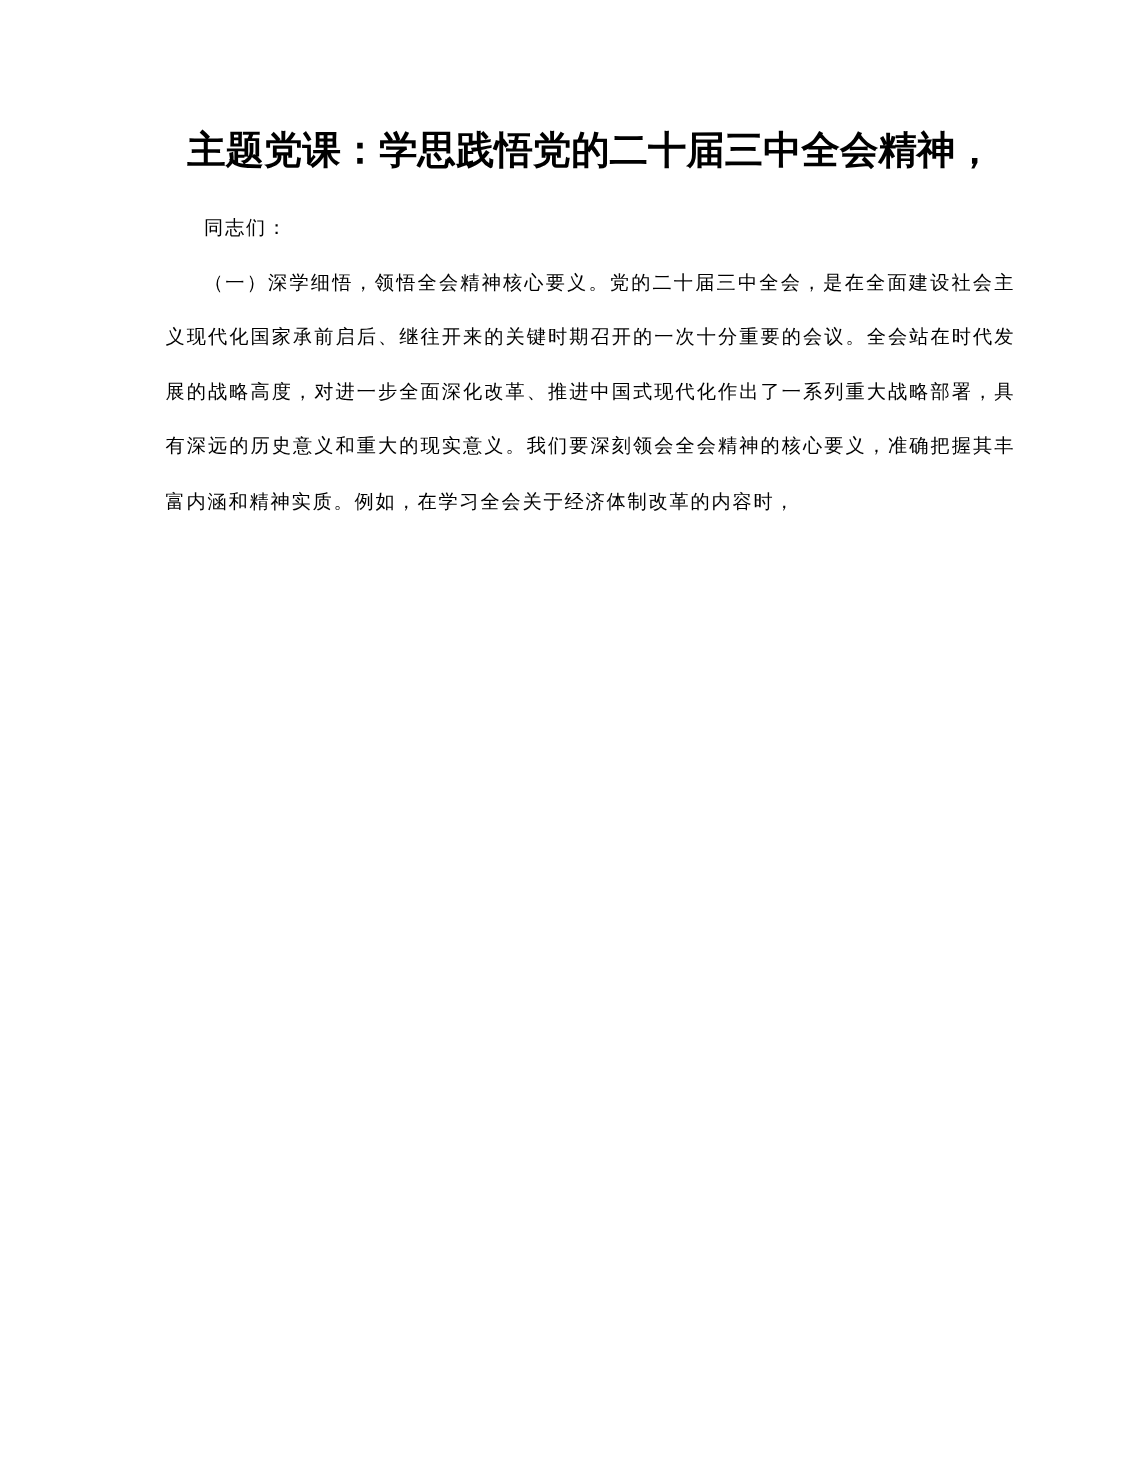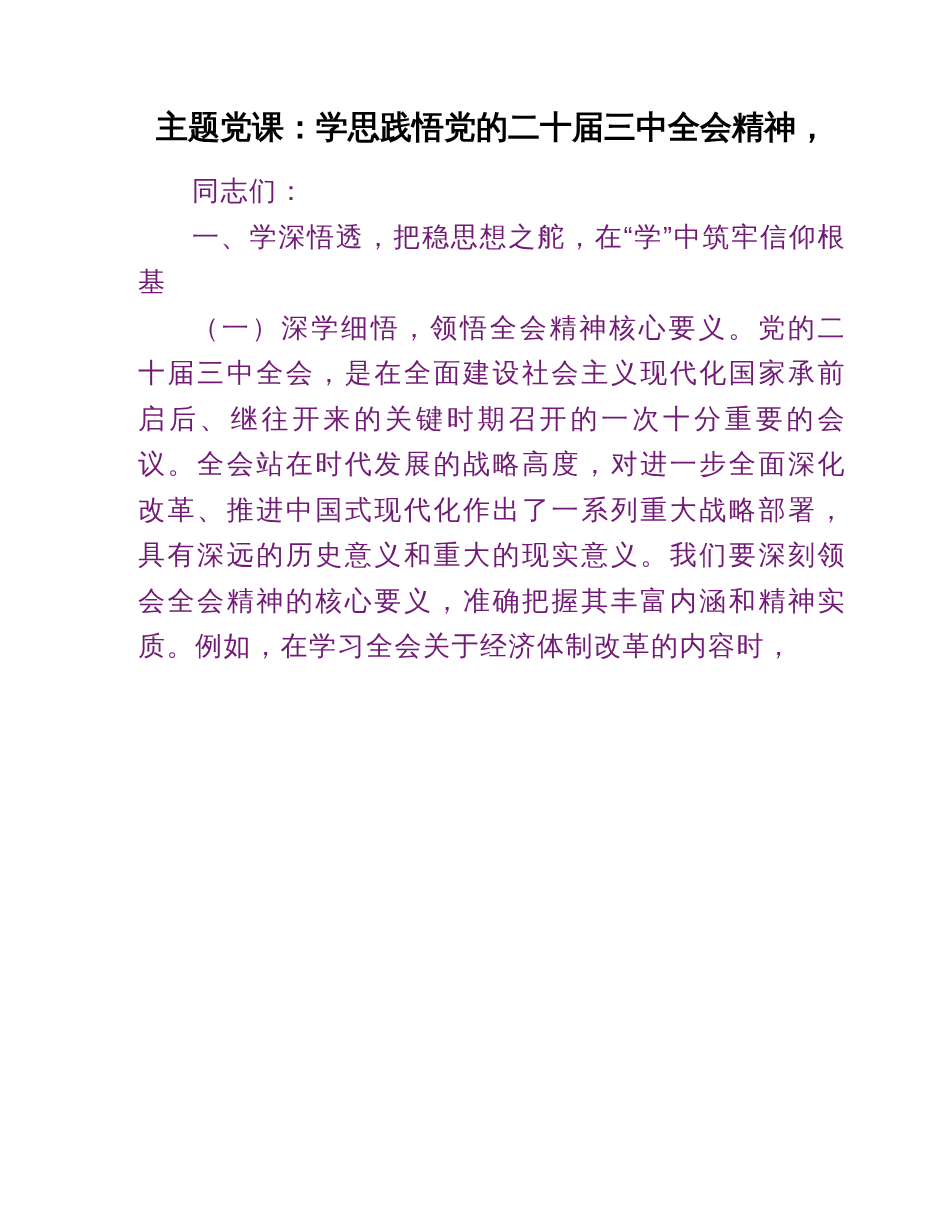--- a/index.html
+++ b/index.html
@@ -12,55 +12,54 @@
     height: 1230px;
     overflow: hidden;
   }
   .page {
     box-sizing: border-box;
     width: 950px;
     height: 946px;
     padding: 104px 104px 0 138px;
     background: #ffffff;
     color: #000000;
-    font-family: Liberation Sans, sans-serif;
+    font-family: Liberation Mono, monospace;
   }
   .doc-title {
     margin: 0 0 18px 0;
     font-size: 32px;
     font-weight: 700;
     line-height: 47px;
     text-align: center;
     color: #000000;
   }
   .title-line {
     display: block;
     white-space: nowrap;
   }
   .para {
     margin: 0;
-    font-size: 27px;
+    font-size: 16px;
     font-weight: 400;
     line-height: 45.5px;
     letter-spacing: 1.5px;
     text-align: justify;
     text-justify: inter-ideograph;
     text-indent: 2em;
-    color: #701a75;
+    color: #000000;
   }
 </style>
 </head>
 <body>
 
 <div class="page">
 
   <h1 class="doc-title">
     <span class="title-line">主题党课：学思践悟党的二十届三中全会精神，</span>
   </h1>
 
   <p class="para">同志们：</p>
 
 
-  <p class="para">一、学深悟透，把稳思想之舵，在“学”中筑牢信仰根基</p>
 
   <p class="para">（一）深学细悟，领悟全会精神核心要义。党的二十届三中全会，是在全面建设社会主义现代化国家承前启后、继往开来的关键时期召开的一次十分重要的会议。全会站在时代发展的战略高度，对进一步全面深化改革、推进中国式现代化作出了一系列重大战略部署，具有深远的历史意义和重大的现实意义。我们要深刻领会全会精神的核心要义，准确把握其丰富内涵和精神实质。例如，在学习全会关于经济体制改革的内容时，</p>
 
 </div>
 
 </body></html>

